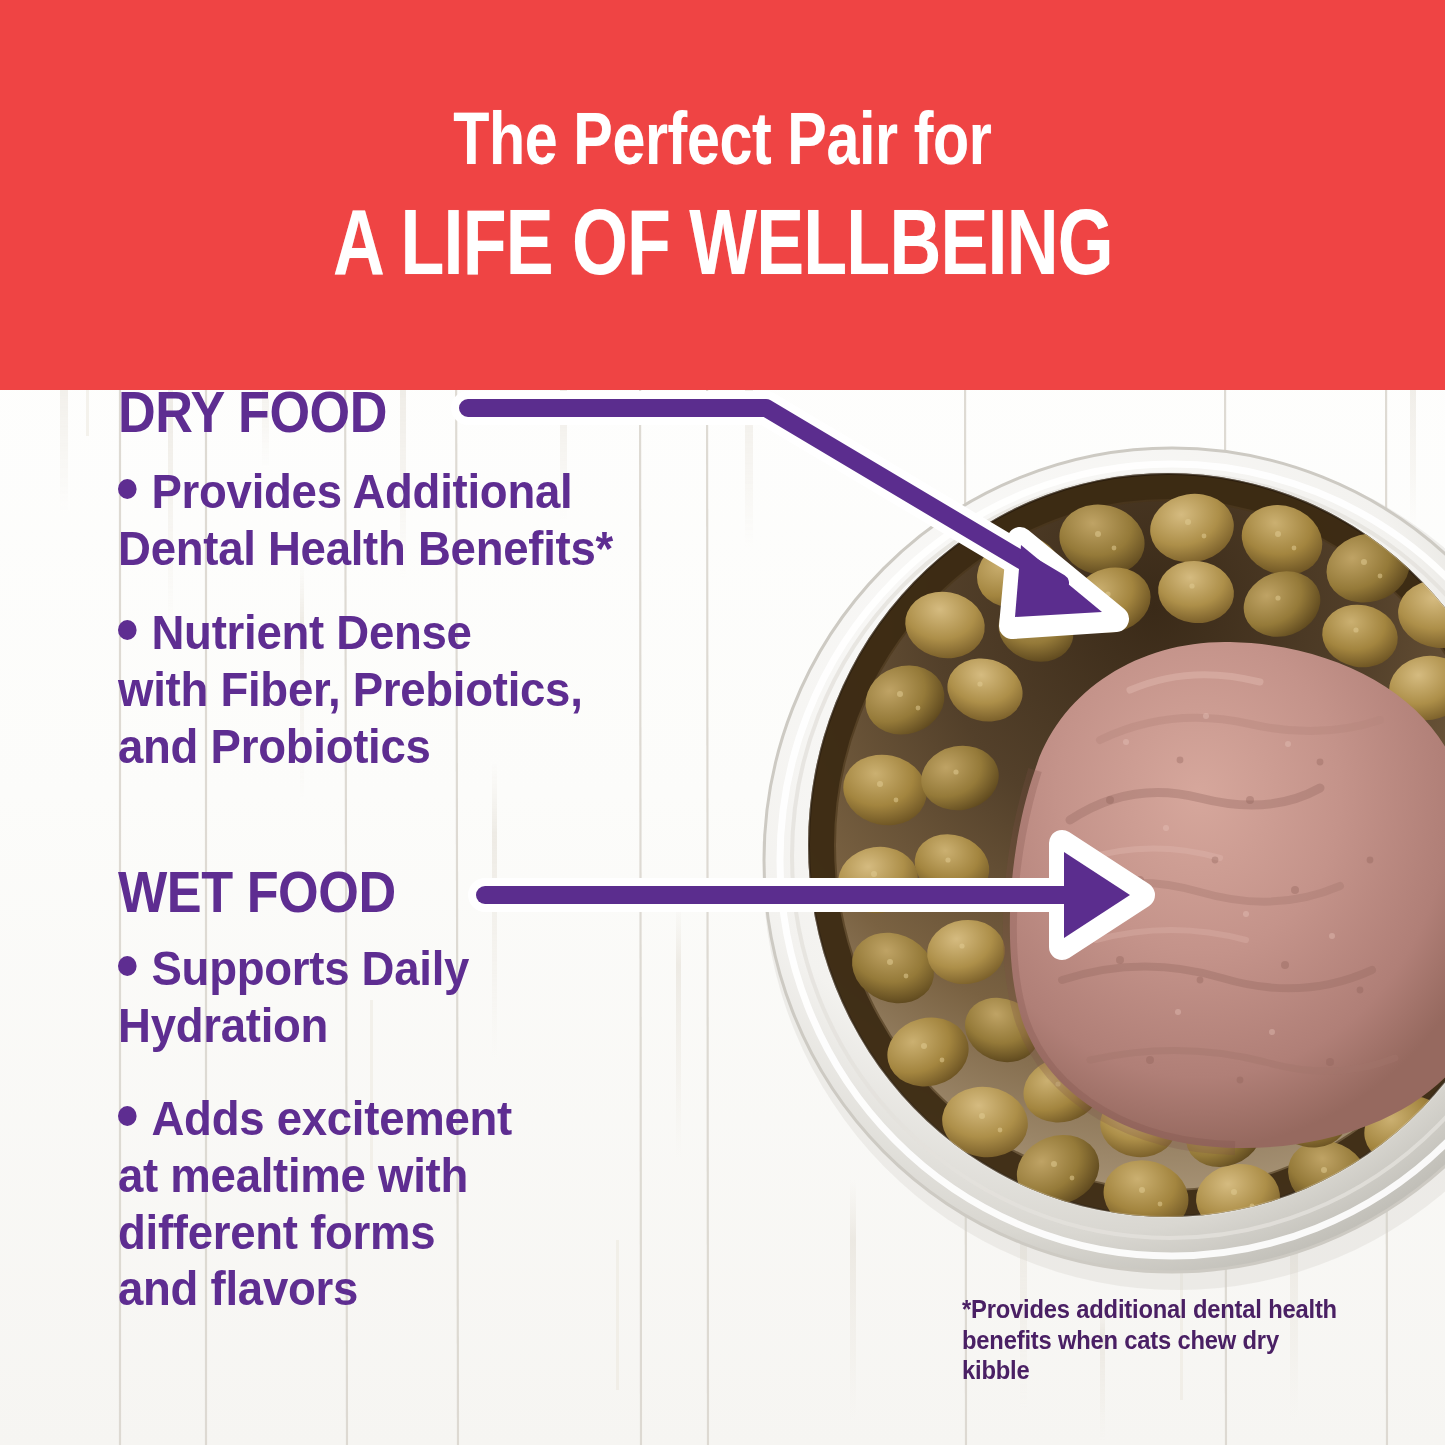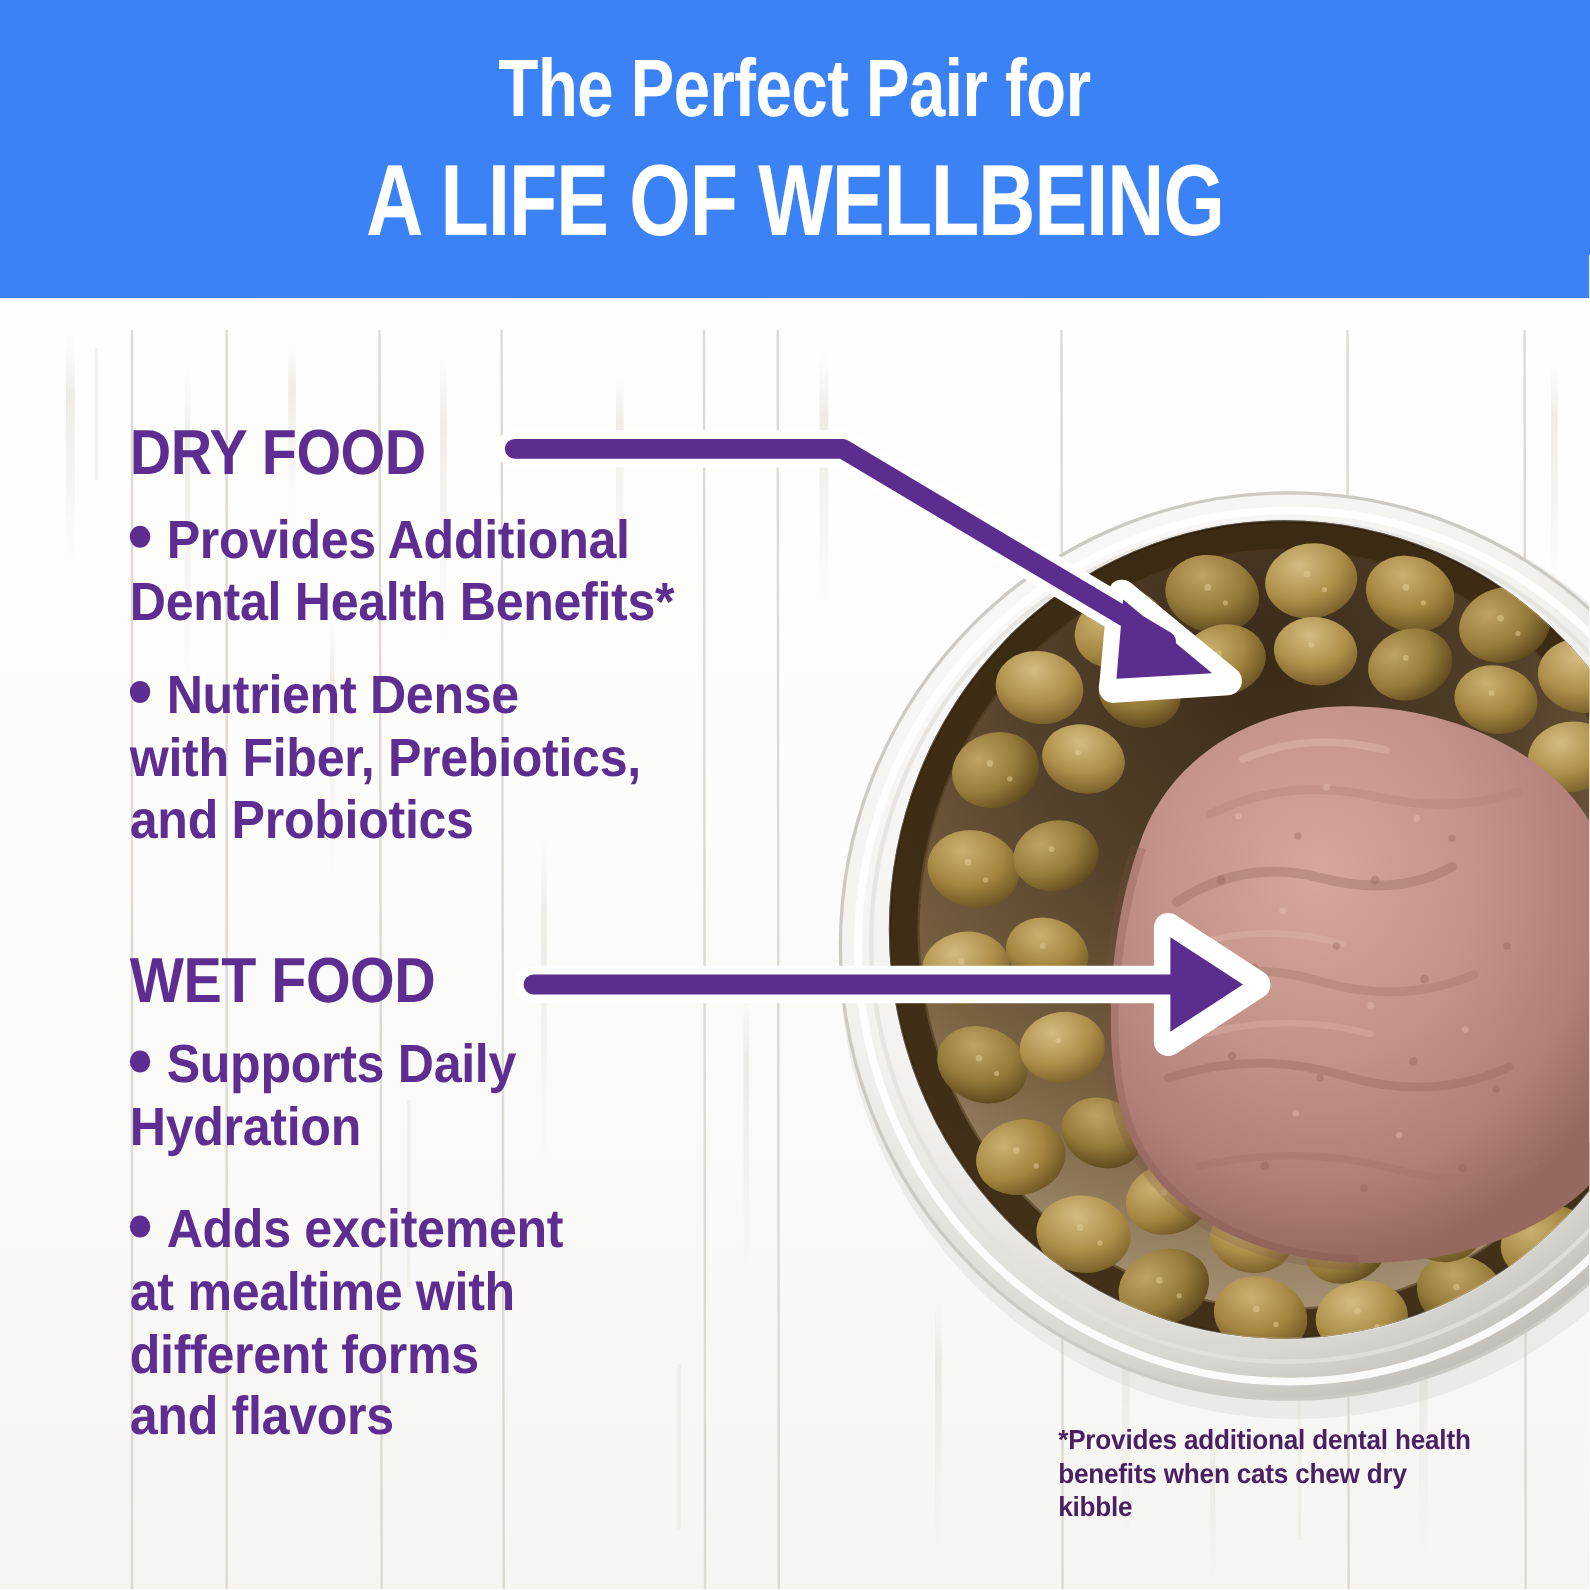--- a/index.html
+++ b/index.html
@@ -14,22 +14,22 @@
     width:1445px;height:1445px;
     overflow:hidden;
     background:#fbfbf9;
   }
 
   
   #wood{position:absolute;left:0;top:0;width:1445px;height:1445px;}
 
   
   #header{
-    position:absolute;left:0;top:0;width:1445px;height:271px;
-    background:#3b82f6;
+    position:absolute;left:0;top:0;width:1445px;height:390px;
+    background:#ef4444;
     display:flex;flex-direction:column;
     align-items:center;justify-content:center;
   }
   #header .hline1{
     color:#ffffff;
     font-family:"Liberation Sans", sans-serif;
     font-weight:bold;
     font-size:74px;
     line-height:1;
     letter-spacing:-0.5px;

